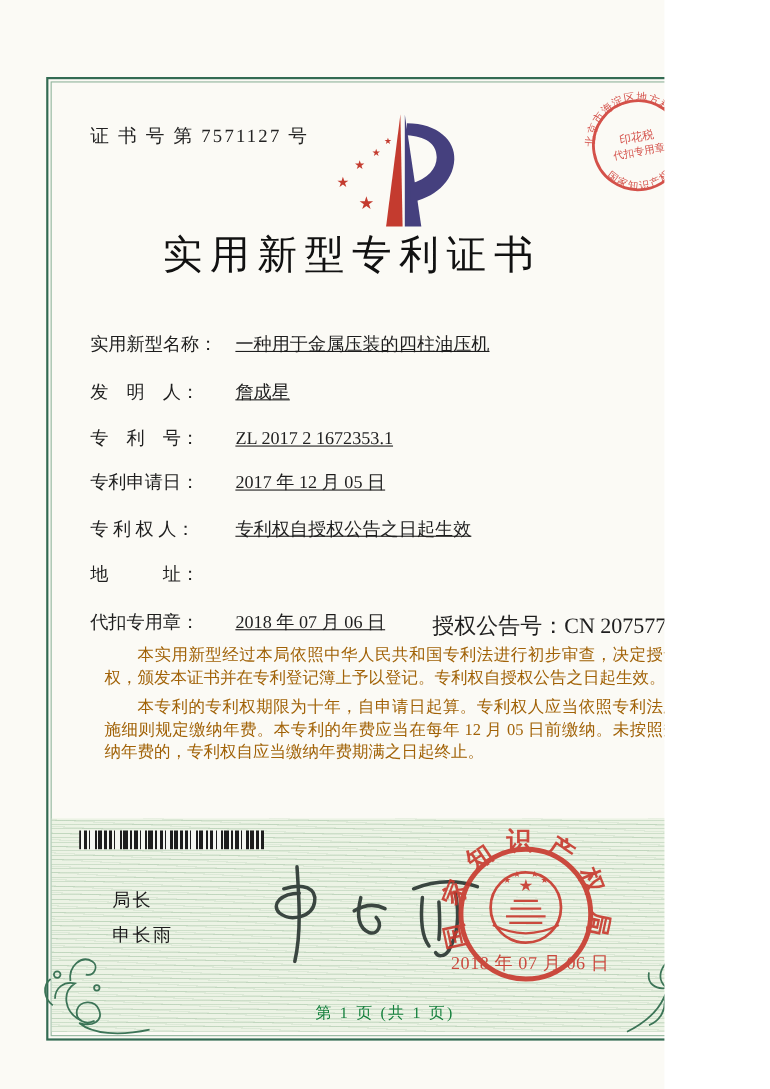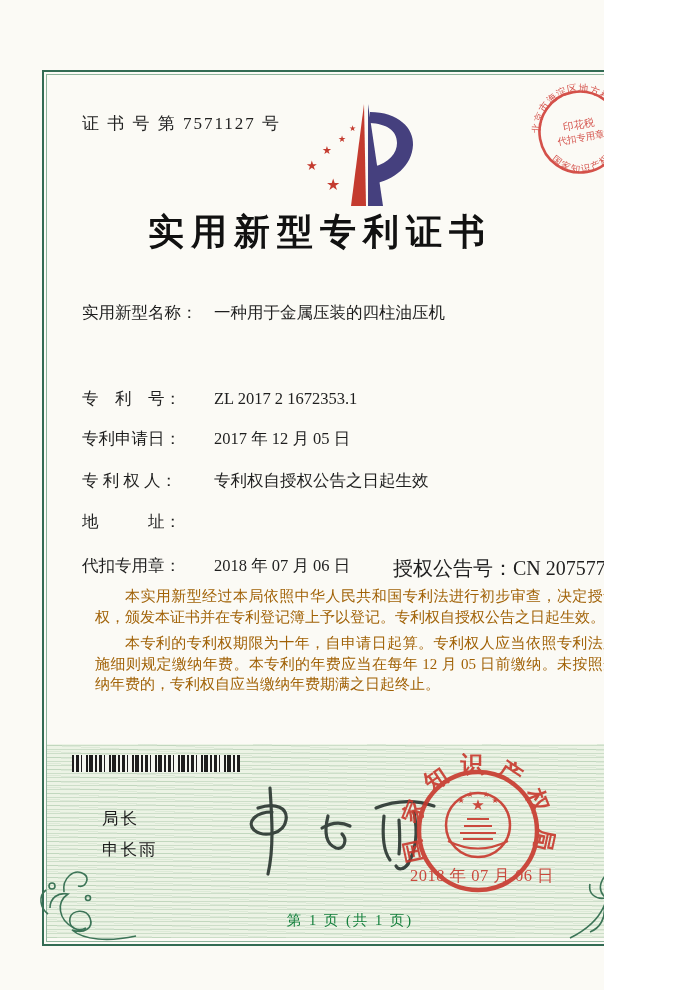--- a/index.html
+++ b/index.html
@@ -34,24 +34,24 @@
       repeating-linear-gradient(0deg, rgba(110,160,115,0.25) 0 1px, transparent 1px 4px),
       repeating-linear-gradient(3deg, rgba(110,160,115,0.12) 0 1px, transparent 1px 6px);
   }
   .cert-no{
     position:absolute;left:82px;top:112px;
     font-size:17px;color:#222;letter-spacing:2px;white-space:nowrap;
   }
   .logo{position:absolute;left:292px;top:98px;}
   .title{
     position:absolute;left:0;top:208px;width:640px;text-align:center;
-    font-size:36px;font-weight:700;color:#111;letter-spacing:7px;white-space:nowrap;
+    font-size:36px;font-weight:400;color:#111;letter-spacing:7px;white-space:nowrap;
   }
   .row{
-    position:absolute;left:82px;font-size:16.5px;color:#1e1e1e;white-space:nowrap;
+    position:absolute;left:82px;font-size:16.5px;color:#1e1e1e;white-space:nowrap;text-decoration:underline;
   }
   .row .lab{display:inline-block;min-width:128px;}
   .row .val{margin-left:4px;}
   .val-block{display:inline-block;vertical-align:top;margin-left:4px;line-height:25px;}
   .grant-no{
     position:absolute;left:393px;top:555px;font-size:20px;color:#1e1e1e;white-space:nowrap;
   }
   .paras{
     position:absolute;left:95px;top:586px;width:554px;
     font-size:15px;line-height:20.5px;color:#a16207;text-align:justify;
@@ -130,20 +130,23 @@
         <text x="52" y="48" font-size="10.5" text-anchor="middle">印花税</text>
         <text x="52" y="61" font-size="9.5" text-anchor="middle">代扣专用章</text>
       </g>
     </svg>
   </div>
 
   <div class="title">实用新型专利证书</div>
 
   <div class="row" style="top:302px">
     <span class="lab">实用新型名称：</span><span class="val">一种用于金属压装的四柱油压机</span>
+  </div>
+  <div class="row" style="top:346px">
+    <span class="lab">发　明　人：</span><span class="val">詹成星</span>
   </div>
   <div class="row" style="top:388px">
     <span class="lab">专　利　号：</span><span class="val">ZL 2017 2 1672353.1</span>
   </div>
   <div class="row" style="top:428px">
     <span class="lab">专利申请日：</span><span class="val">2017 年 12 月 05 日</span>
   </div>
   <div class="row" style="top:470px">
     <span class="lab">专 利 权 人：</span><span class="val">专利权自授权公告之日起生效</span>
   </div>

